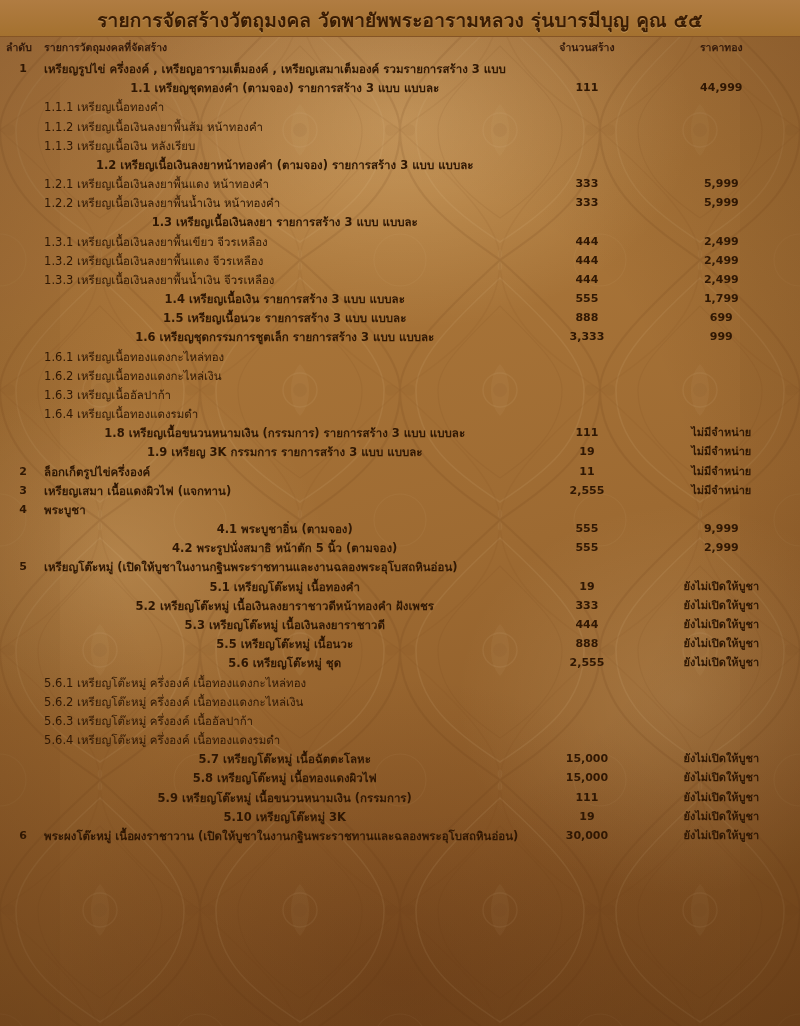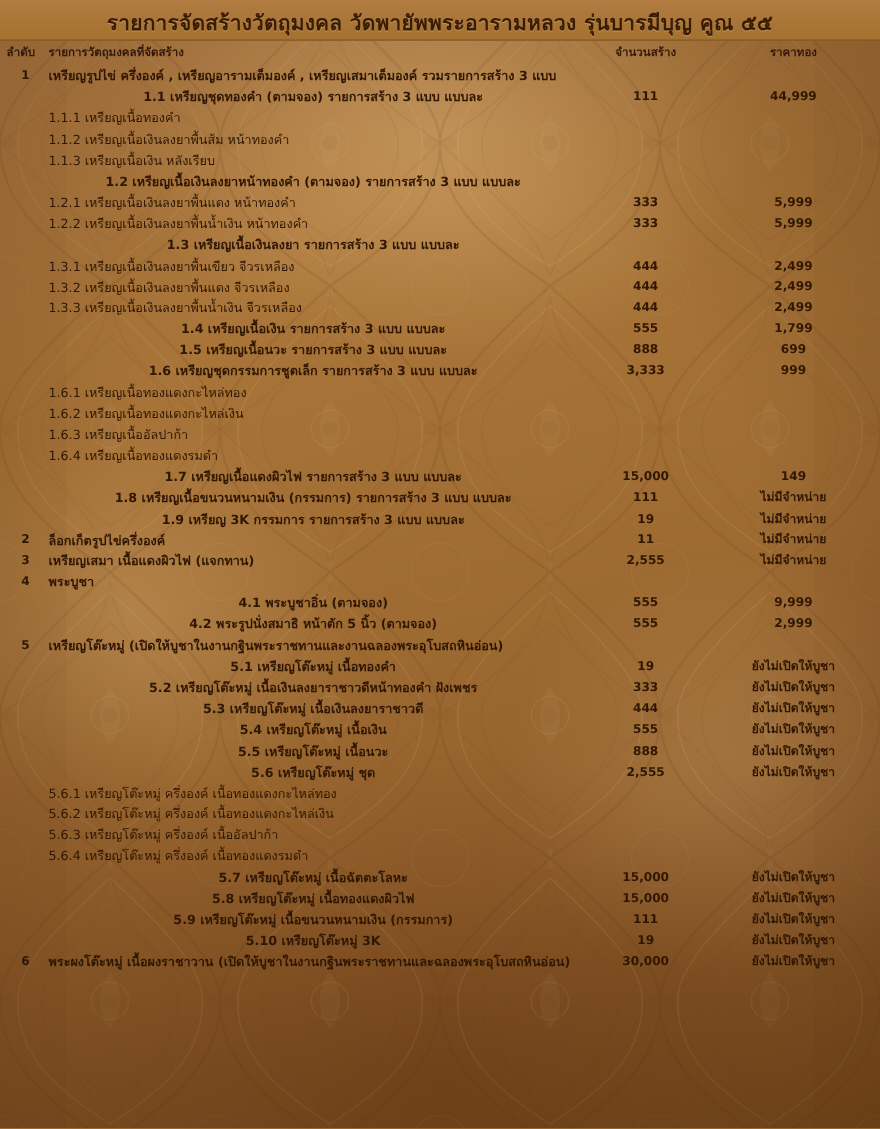--- a/index.html
+++ b/index.html
@@ -264,26 +264,20 @@
             <td class="c-price price-note"></td>
           </tr>
           <tr>
             <td class="c-no"></td>
             <td class="c-desc lvl3">1.6.4 เหรียญเนื้อทองแดงรมดำ</td>
             <td class="c-qty"></td>
             <td class="c-price price-note"></td>
           </tr>
           <tr>
             <td class="c-no"></td>
-            <td class="c-desc lvl2">1.7 เหรียญเนื้อแดงผิวไฟ รายการสร้าง 3 แบบ แบบละ</td>
-            <td class="c-qty">15,000</td>
-            <td class="c-price price-note">149</td>
-          </tr>
-          <tr>
-            <td class="c-no"></td>
             <td class="c-desc lvl2">1.8 เหรียญเนื้อขนวนหนามเงิน (กรรมการ) รายการสร้าง 3 แบบ แบบละ</td>
             <td class="c-qty">111</td>
             <td class="c-price price-note">ไม่มีจำหน่าย</td>
           </tr>
           <tr>
             <td class="c-no"></td>
             <td class="c-desc lvl2">1.9 เหรียญ 3K กรรมการ รายการสร้าง 3 แบบ แบบละ</td>
             <td class="c-qty">19</td>
             <td class="c-price price-note">ไม่มีจำหน่าย</td>
           </tr>
@@ -336,26 +330,20 @@
             <td class="c-price price-note">ยังไม่เปิดให้บูชา</td>
           </tr>
           <tr>
             <td class="c-no"></td>
             <td class="c-desc lvl2">5.3 เหรียญโต๊ะหมู่ เนื้อเงินลงยาราชาวดี</td>
             <td class="c-qty">444</td>
             <td class="c-price price-note">ยังไม่เปิดให้บูชา</td>
           </tr>
           <tr>
             <td class="c-no"></td>
-            <td class="c-desc lvl2">5.4 เหรียญโต๊ะหมู่ เนื้อเงิน</td>
-            <td class="c-qty">555</td>
-            <td class="c-price price-note">ยังไม่เปิดให้บูชา</td>
-          </tr>
-          <tr>
-            <td class="c-no"></td>
             <td class="c-desc lvl2">5.5 เหรียญโต๊ะหมู่ เนื้อนวะ</td>
             <td class="c-qty">888</td>
             <td class="c-price price-note">ยังไม่เปิดให้บูชา</td>
           </tr>
           <tr>
             <td class="c-no"></td>
             <td class="c-desc lvl2">5.6 เหรียญโต๊ะหมู่ ชุด</td>
             <td class="c-qty">2,555</td>
             <td class="c-price price-note">ยังไม่เปิดให้บูชา</td>
           </tr>

